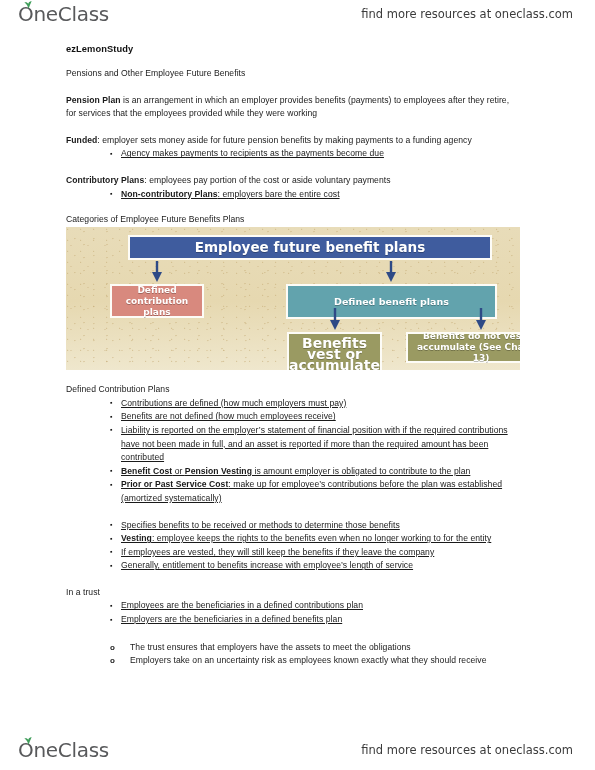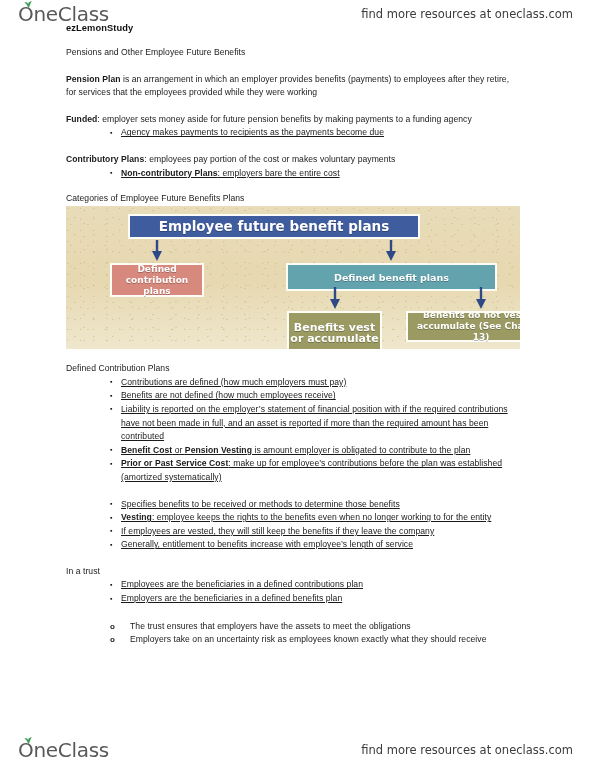--- a/index.html
+++ b/index.html
@@ -64,21 +64,21 @@
   .promo {
     font-family: "DejaVu Sans", sans-serif;
     font-size: 11.5px;
     color: #3b3b3b;
     white-space: nowrap;
   }
 
   
   .doc {
     position: absolute;
-    left: 0; top: 19px;
+    left: 0; top: 40px;
     width: 595px;
     padding: 0 76px 0 66px;
     box-sizing: border-box;
   }
 
   .subject {
     font-size: 9.3px;
     font-weight: bold;
     color: #111;
     margin: 4px 0 0 0;
@@ -170,41 +170,41 @@
     justify-content: center;
     text-align: center;
     color: #ffffff;
     font-family: "DejaVu Sans", sans-serif;
     font-weight: bold;
     line-height: 11px;
     text-shadow: 0 0.5px 0.5px rgba(0,0,0,0.25);
   }
   .dbox-top {
     left: 62px; top: 8px;
-    width: 292px; height: 25px;
+    width: 364px; height: 25px;
     background: #3f5c9e;
     font-size: 13.5px;
   }
   .dbox-dc {
     left: 44px; top: 57px;
     width: 94px; height: 34px;
     background: #d8897e;
     font-size: 9px;
   }
   .dbox-db {
     left: 220px; top: 57px;
-    width: 211px; height: 28px;
+    width: 211px; height: 35px;
     background: #62a3ad;
     font-size: 9.5px;
   }
   .dbox-vest {
     left: 221px; top: 105px;
     width: 95px; height: 44px;
     background: #9a9a62;
-    font-size: 11px;
+    font-size: 14px;
   }
   .dbox-novest {
     left: 340px; top: 105px;
     width: 150px; height: 31px;
     background: #9a9a62;
     font-size: 9px;
   }
   .arrow {
     position: absolute;
     width: 12px;
@@ -242,21 +242,21 @@
 
   <div class="spacer-sm"></div>
 
   <p class="para"><b>Funded</b><span>: employer sets money aside for future pension benefits by making payments to a funding agency</span></p>
   <ul class="lvl1">
     <li>Agency makes payments to recipients as the payments become due</li>
   </ul>
 
   <div class="spacer-sm"></div>
 
-  <p class="para"><b>Contributory Plans</b><span>: employees pay portion of the cost or makes voluntary payments</span></p>
+  <p class="para"><b>Contributory Plans</b><span>: employees pay portion of the cost or aside voluntary payments</span></p>
   <ul class="lvl1">
     <li><b>Non-contributory Plans</b><span>: employers bare the entire cost</span></li>
   </ul>
 
   <div class="spacer-sm"></div>
 
   <p class="diagram-caption">Categories of Employee Future Benefits Plans</p>
 
   <div class="diagram">
 

